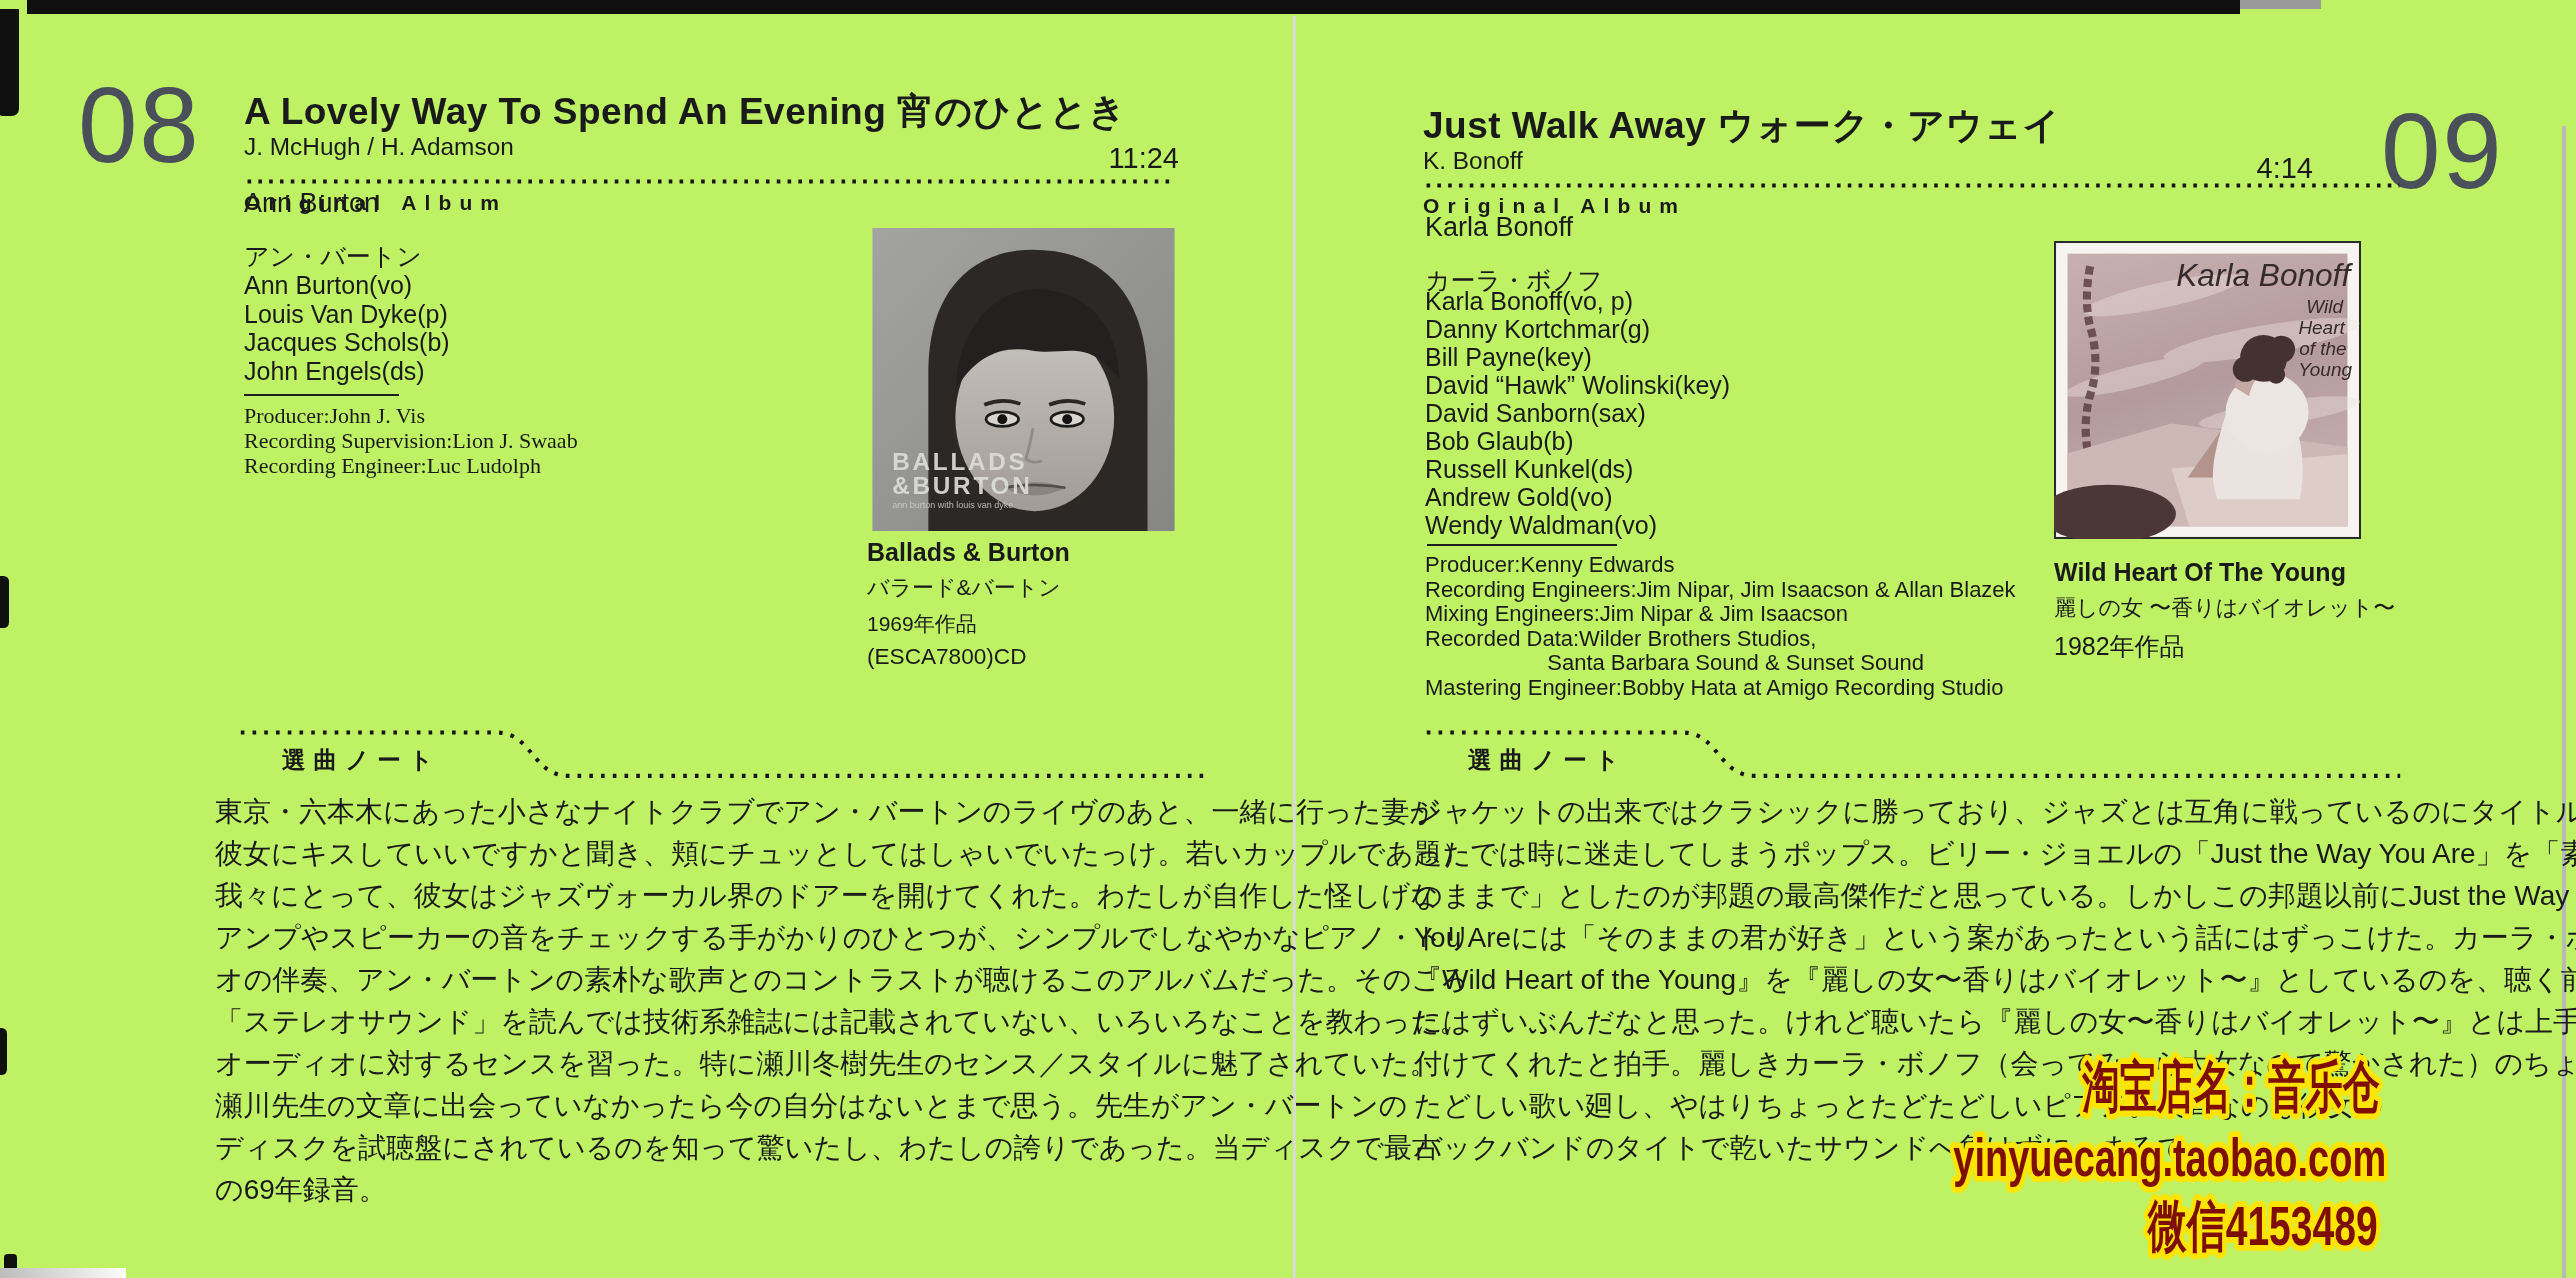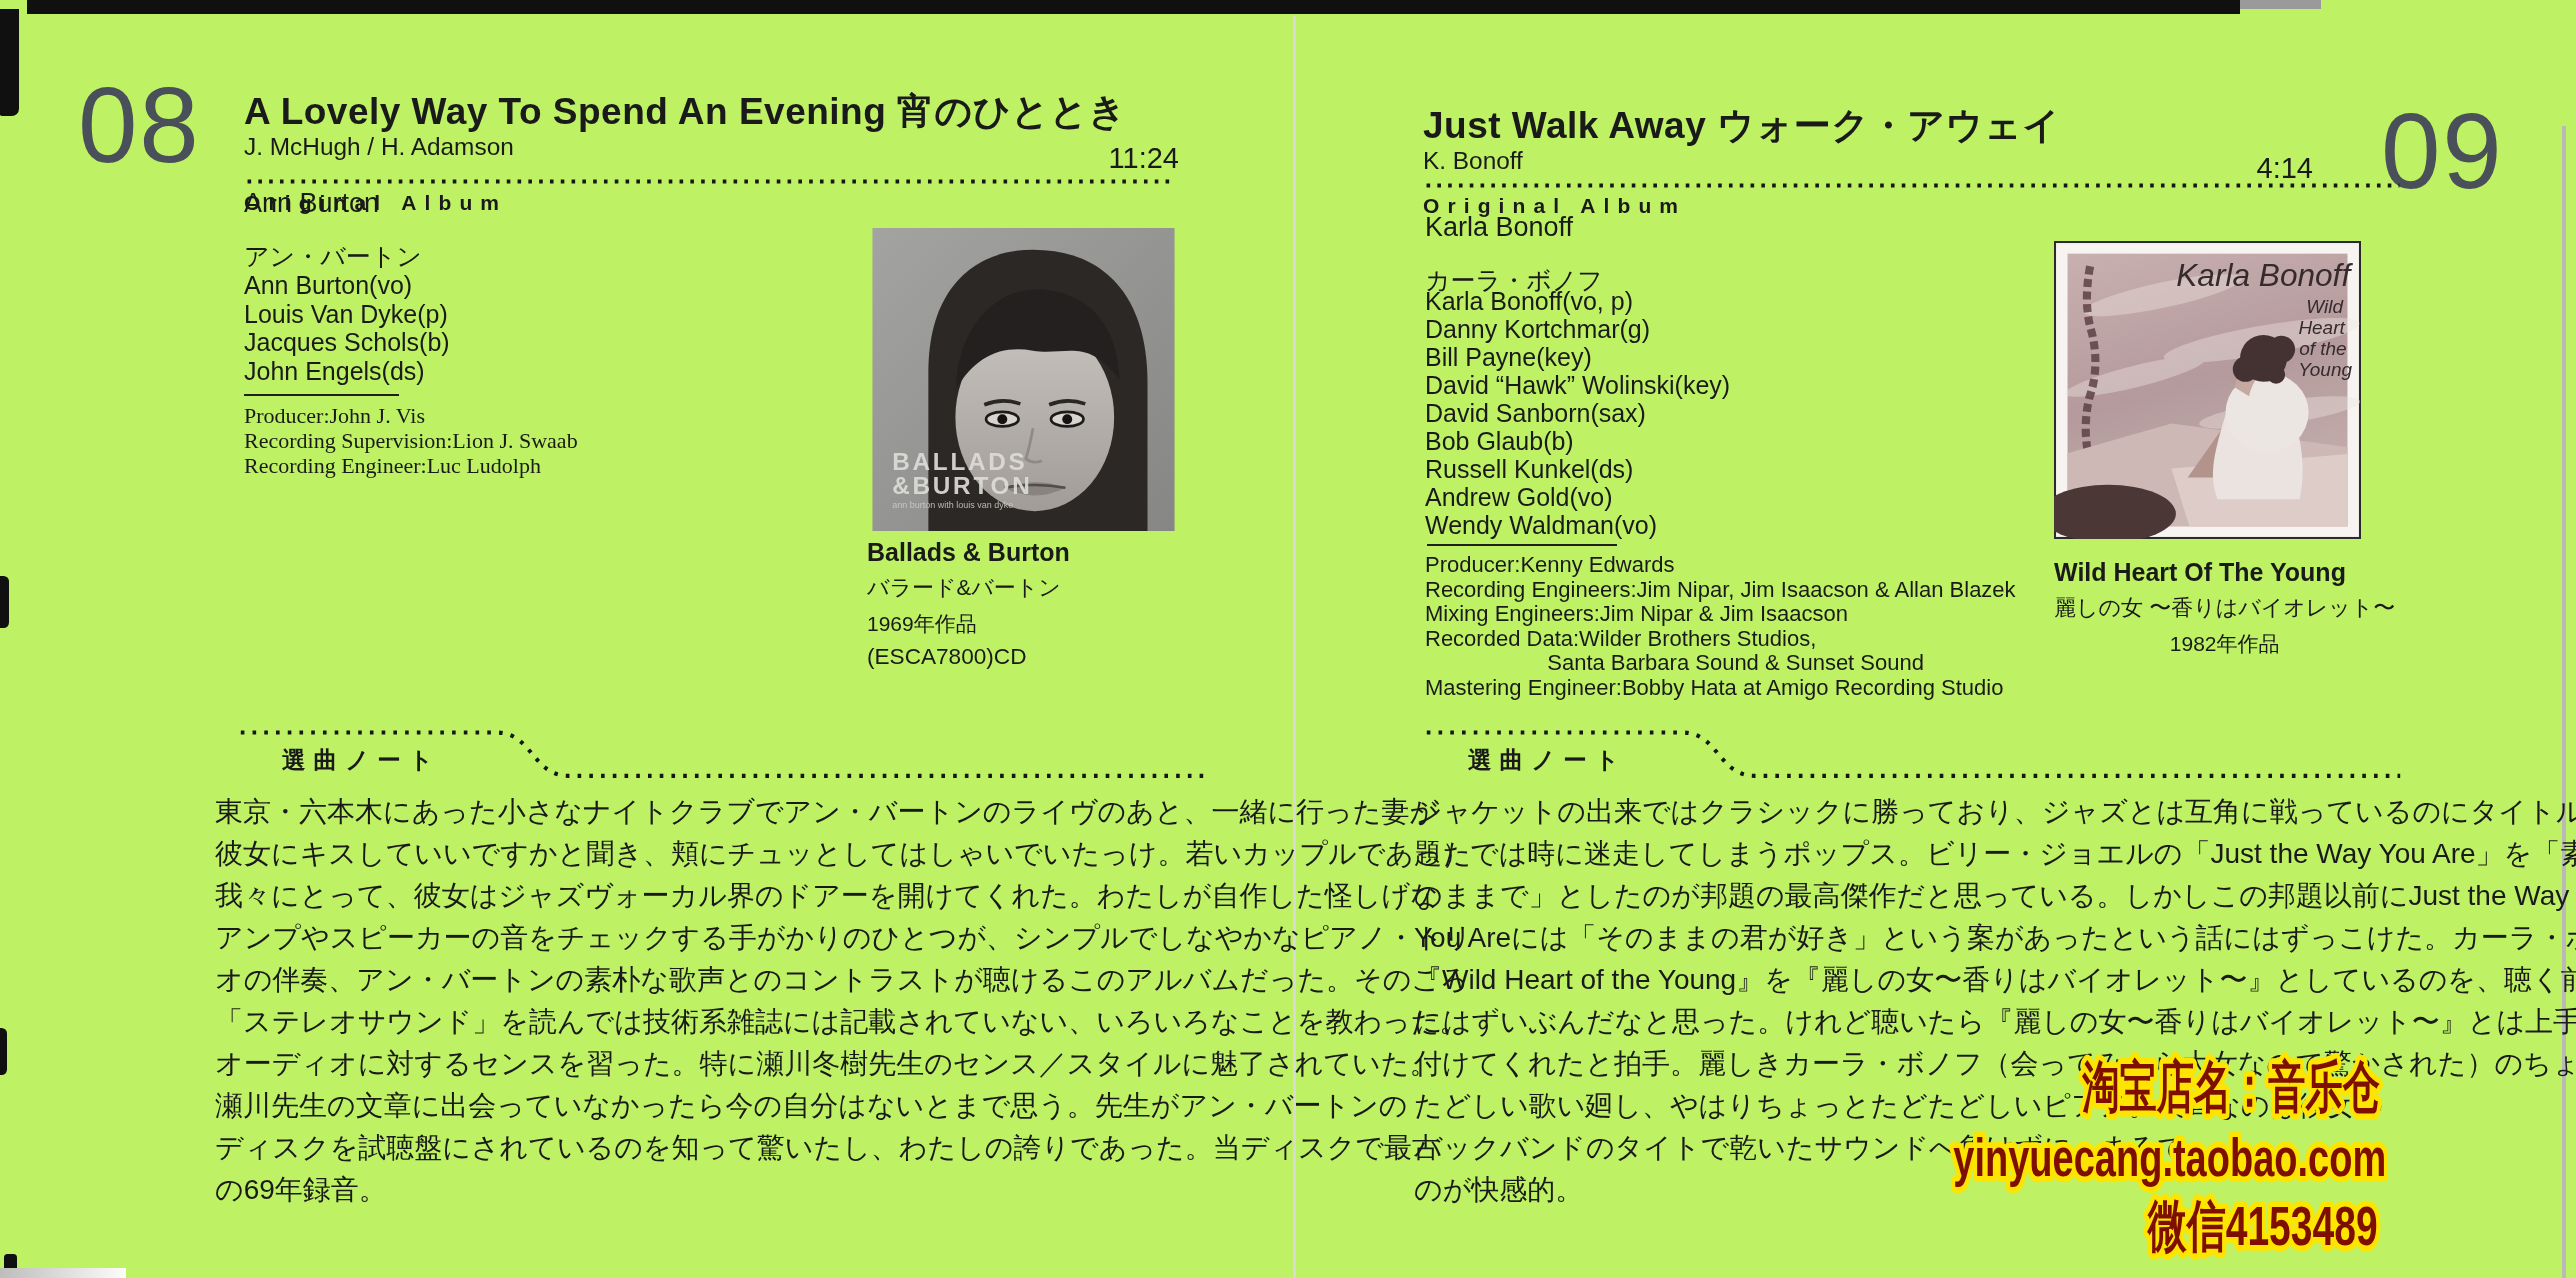--- a/index.html
+++ b/index.html
@@ -172,39 +172,38 @@
     <text x="328" y="50" text-anchor="end" font-size="35" font-style="italic" font-family="Liberation Serif, DejaVu Serif, serif" fill="#352b2d">Karla Bonoff</text>
     <text x="320" y="80" text-anchor="end" font-size="21" font-style="italic" font-family="Liberation Serif, DejaVu Serif, serif" fill="#352b2d">Wild</text>
     <text x="322" y="103" text-anchor="end" font-size="21" font-style="italic" font-family="Liberation Serif, DejaVu Serif, serif" fill="#352b2d">Heart</text>
     <text x="324" y="126" text-anchor="end" font-size="21" font-style="italic" font-family="Liberation Serif, DejaVu Serif, serif" fill="#352b2d">of the</text>
     <text x="330" y="149" text-anchor="end" font-size="21" font-style="italic" font-family="Liberation Serif, DejaVu Serif, serif" fill="#352b2d">Young</text>
   </svg>
 
   <div class="abs" style="left:2054px;top:558px;">
     <div class="cap-title">Wild Heart Of The Young</div>
     <div class="cap-line">麗しの女 〜香りはバイオレット〜</div>
-    <div class="cap-line" style="font-size:21px;text-align:center;">1982年作品</div>
+    <div class="cap-line" style="font-size:25px;">1982年作品</div>
   </div>
 
   <svg class="abs" style="left:1425px;top:728px;" width="977" height="56" viewBox="0 0 1082 62">
     <path d="M2,5 H285 C325,5 325,53 365,53 H1080" stroke="#161616" stroke-width="4.5" stroke-dasharray="4 9" fill="none"></path>
   </svg>
   <div class="abs note-label" style="left:1468px;top:744px;">選曲ノート</div>
 
   <div class="abs note-text" style="left:1414px;top:791px;width:1003px;">
       <div>ジャケットの出来ではクラシックに勝っており、ジャズとは互角に戦っているのにタイトル（邦</div>
       <div>題）では時に迷走してしまうポップス。ビリー・ジョエルの「Just the Way You Are」を「素顔</div>
       <div>のままで」としたのが邦題の最高傑作だと思っている。しかしこの邦題以前にJust the Way</div>
       <div>You Areには「そのままの君が好き」という案があったという話にはずっこけた。カーラ・ボノフの</div>
       <div>『Wild Heart of the Young』を『麗しの女〜香りはバイオレット〜』としているのを、聴く前</div>
       <div>にはずいぶんだなと思った。けれど聴いたら『麗しの女〜香りはバイオレット〜』とは上手いこと</div>
       <div>付けてくれたと拍手。麗しきカーラ・ボノフ（会ってみたら大女なので驚かされた）のちょっとたど</div>
       <div>たどしい歌い廻し、やはりちょっとたどたどしいピアノ。最高なのは彼女の</div>
       <div>バックバンドのタイトで乾いたサウンドへ負けずに、まるで</div>
-      <div>のが快感的。</div>
     </div>
 
   <svg class="abs" style="left:1897px;top:1039px;" width="679" height="239" viewBox="0 0 752 265">
     <g font-weight="bold" style="paint-order:stroke;" stroke="#ffe400" stroke-linejoin="round" fill="#7e0e00">
       <text x="370" y="74" text-anchor="middle" font-size="62" stroke-width="13" textLength="330" lengthAdjust="spacingAndGlyphs">淘宝店名：音乐仓</text>
       <text x="302" y="152" text-anchor="middle" font-size="60" stroke-width="13" textLength="480" lengthAdjust="spacingAndGlyphs">yinyuecang.taobao.com</text>
       <text x="405" y="228" text-anchor="middle" font-size="62" stroke-width="13" textLength="255" lengthAdjust="spacingAndGlyphs">微信4153489</text>
     </g>
   </svg>
 

